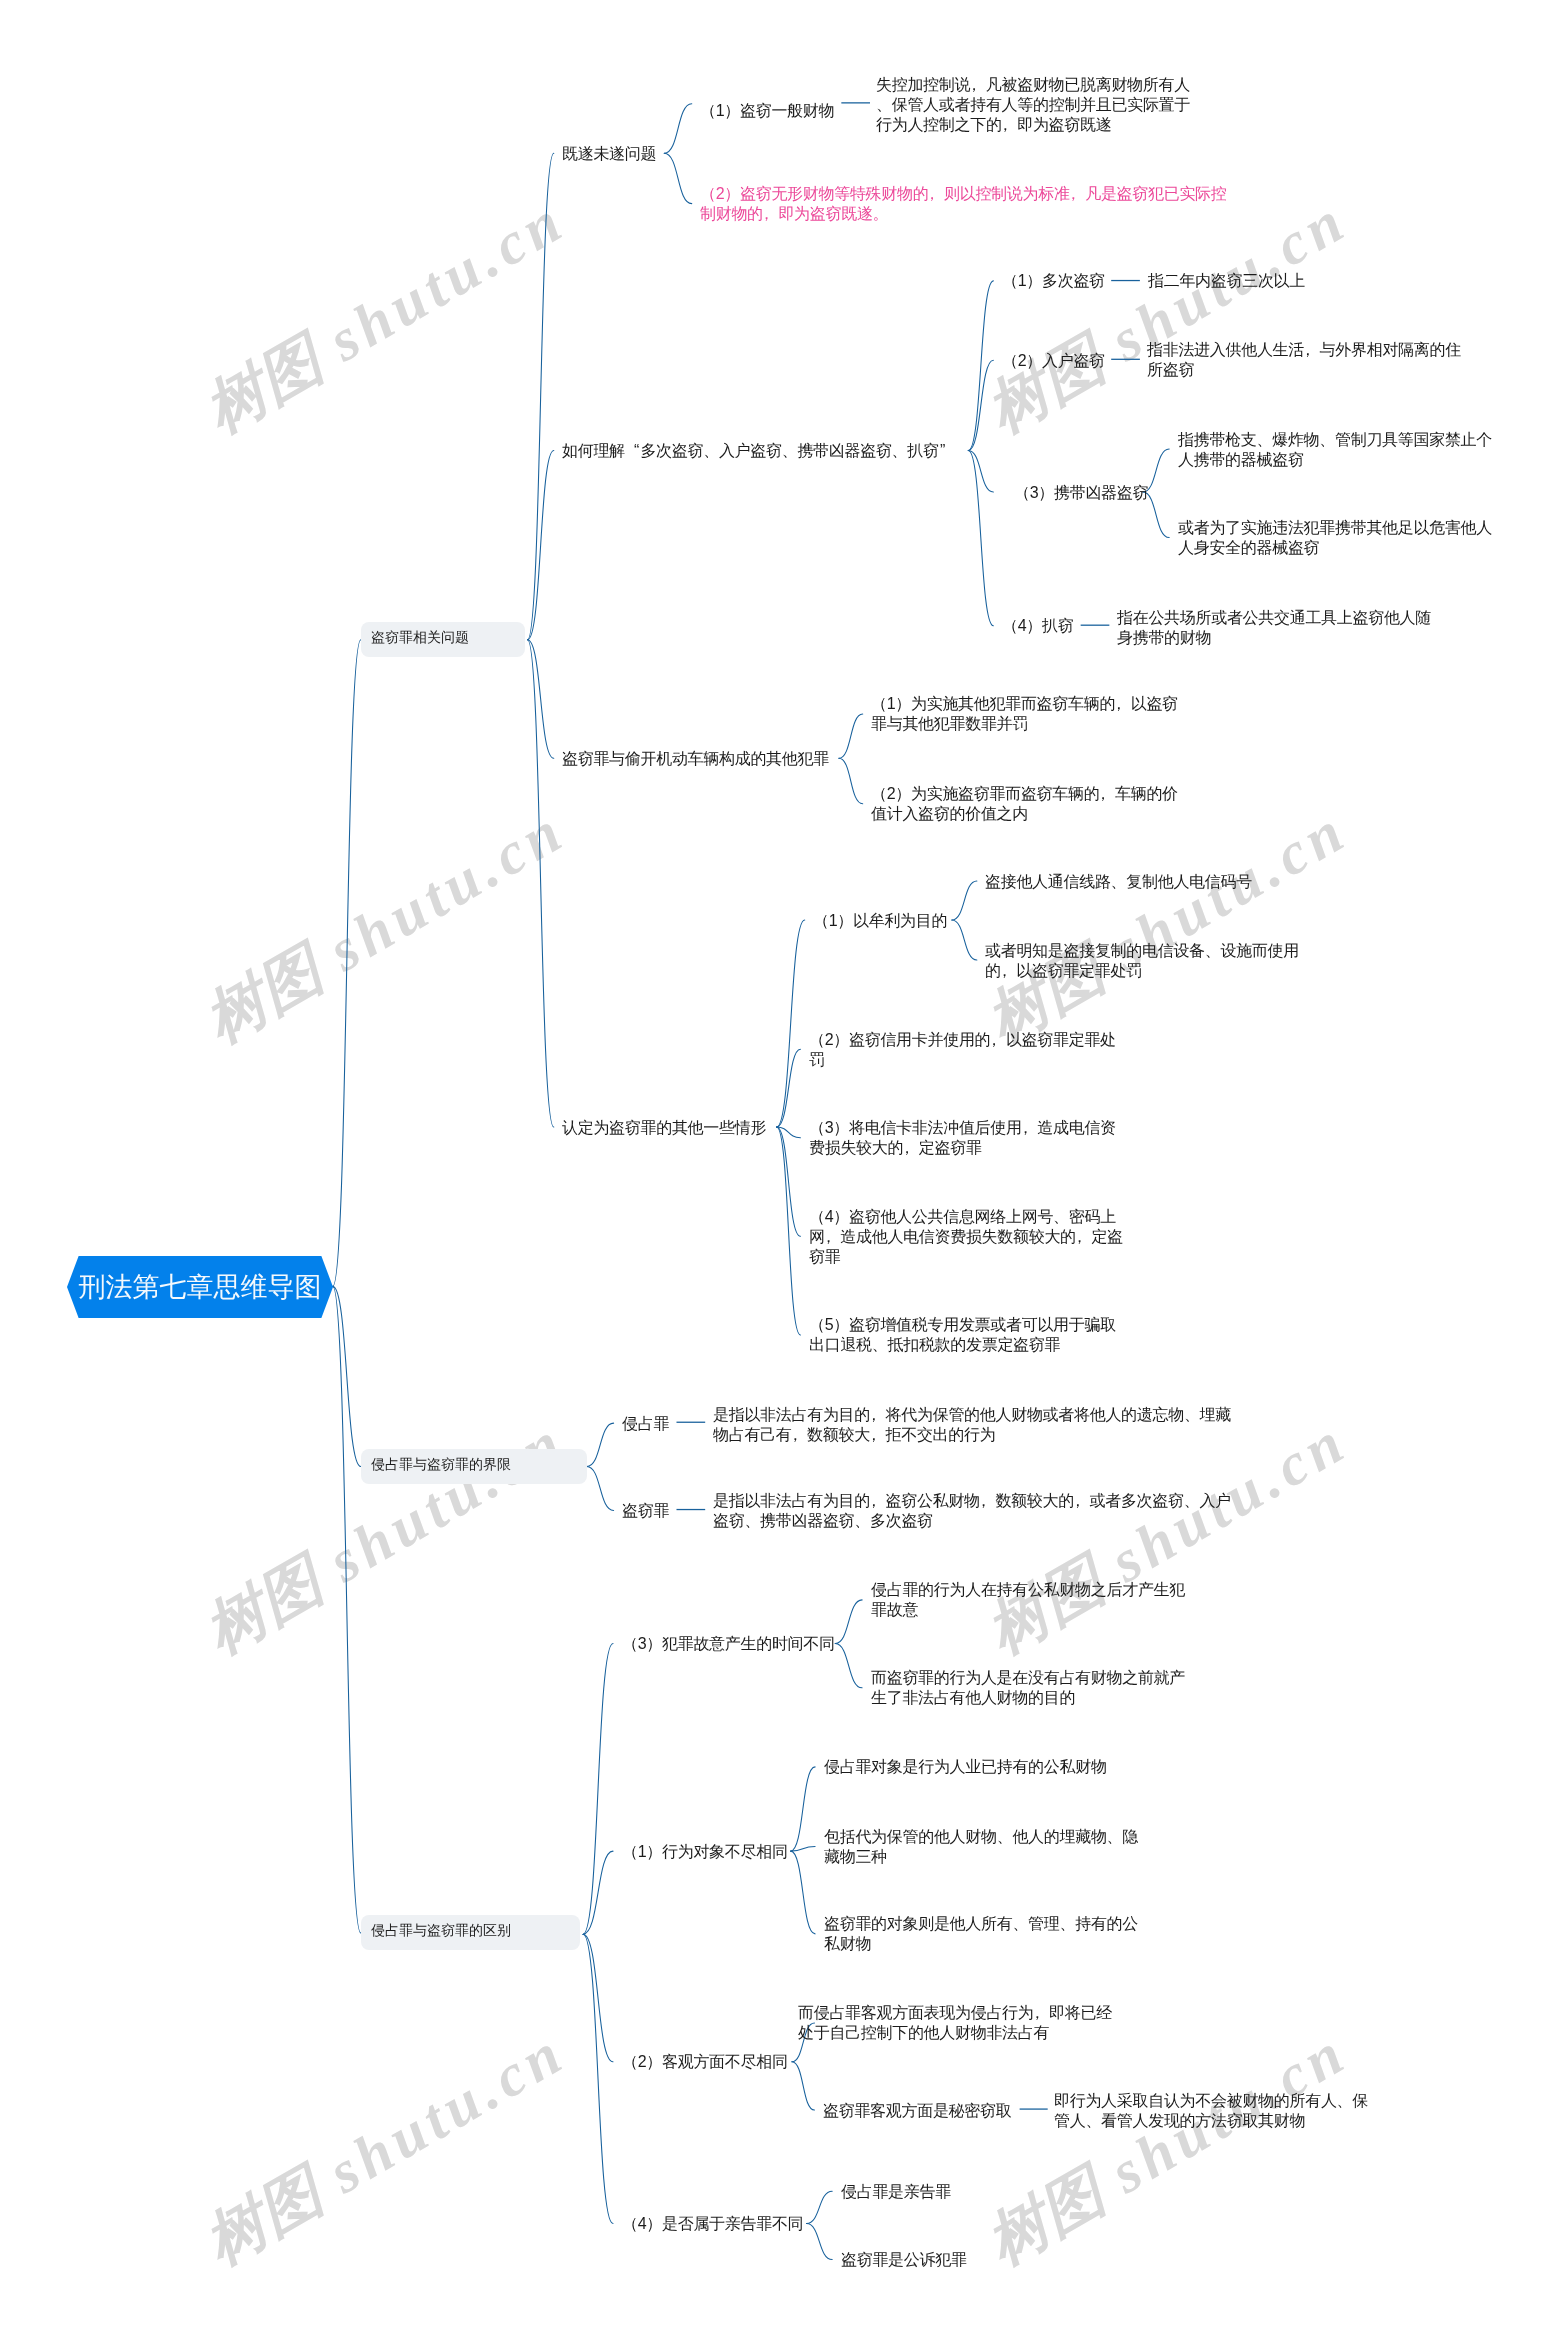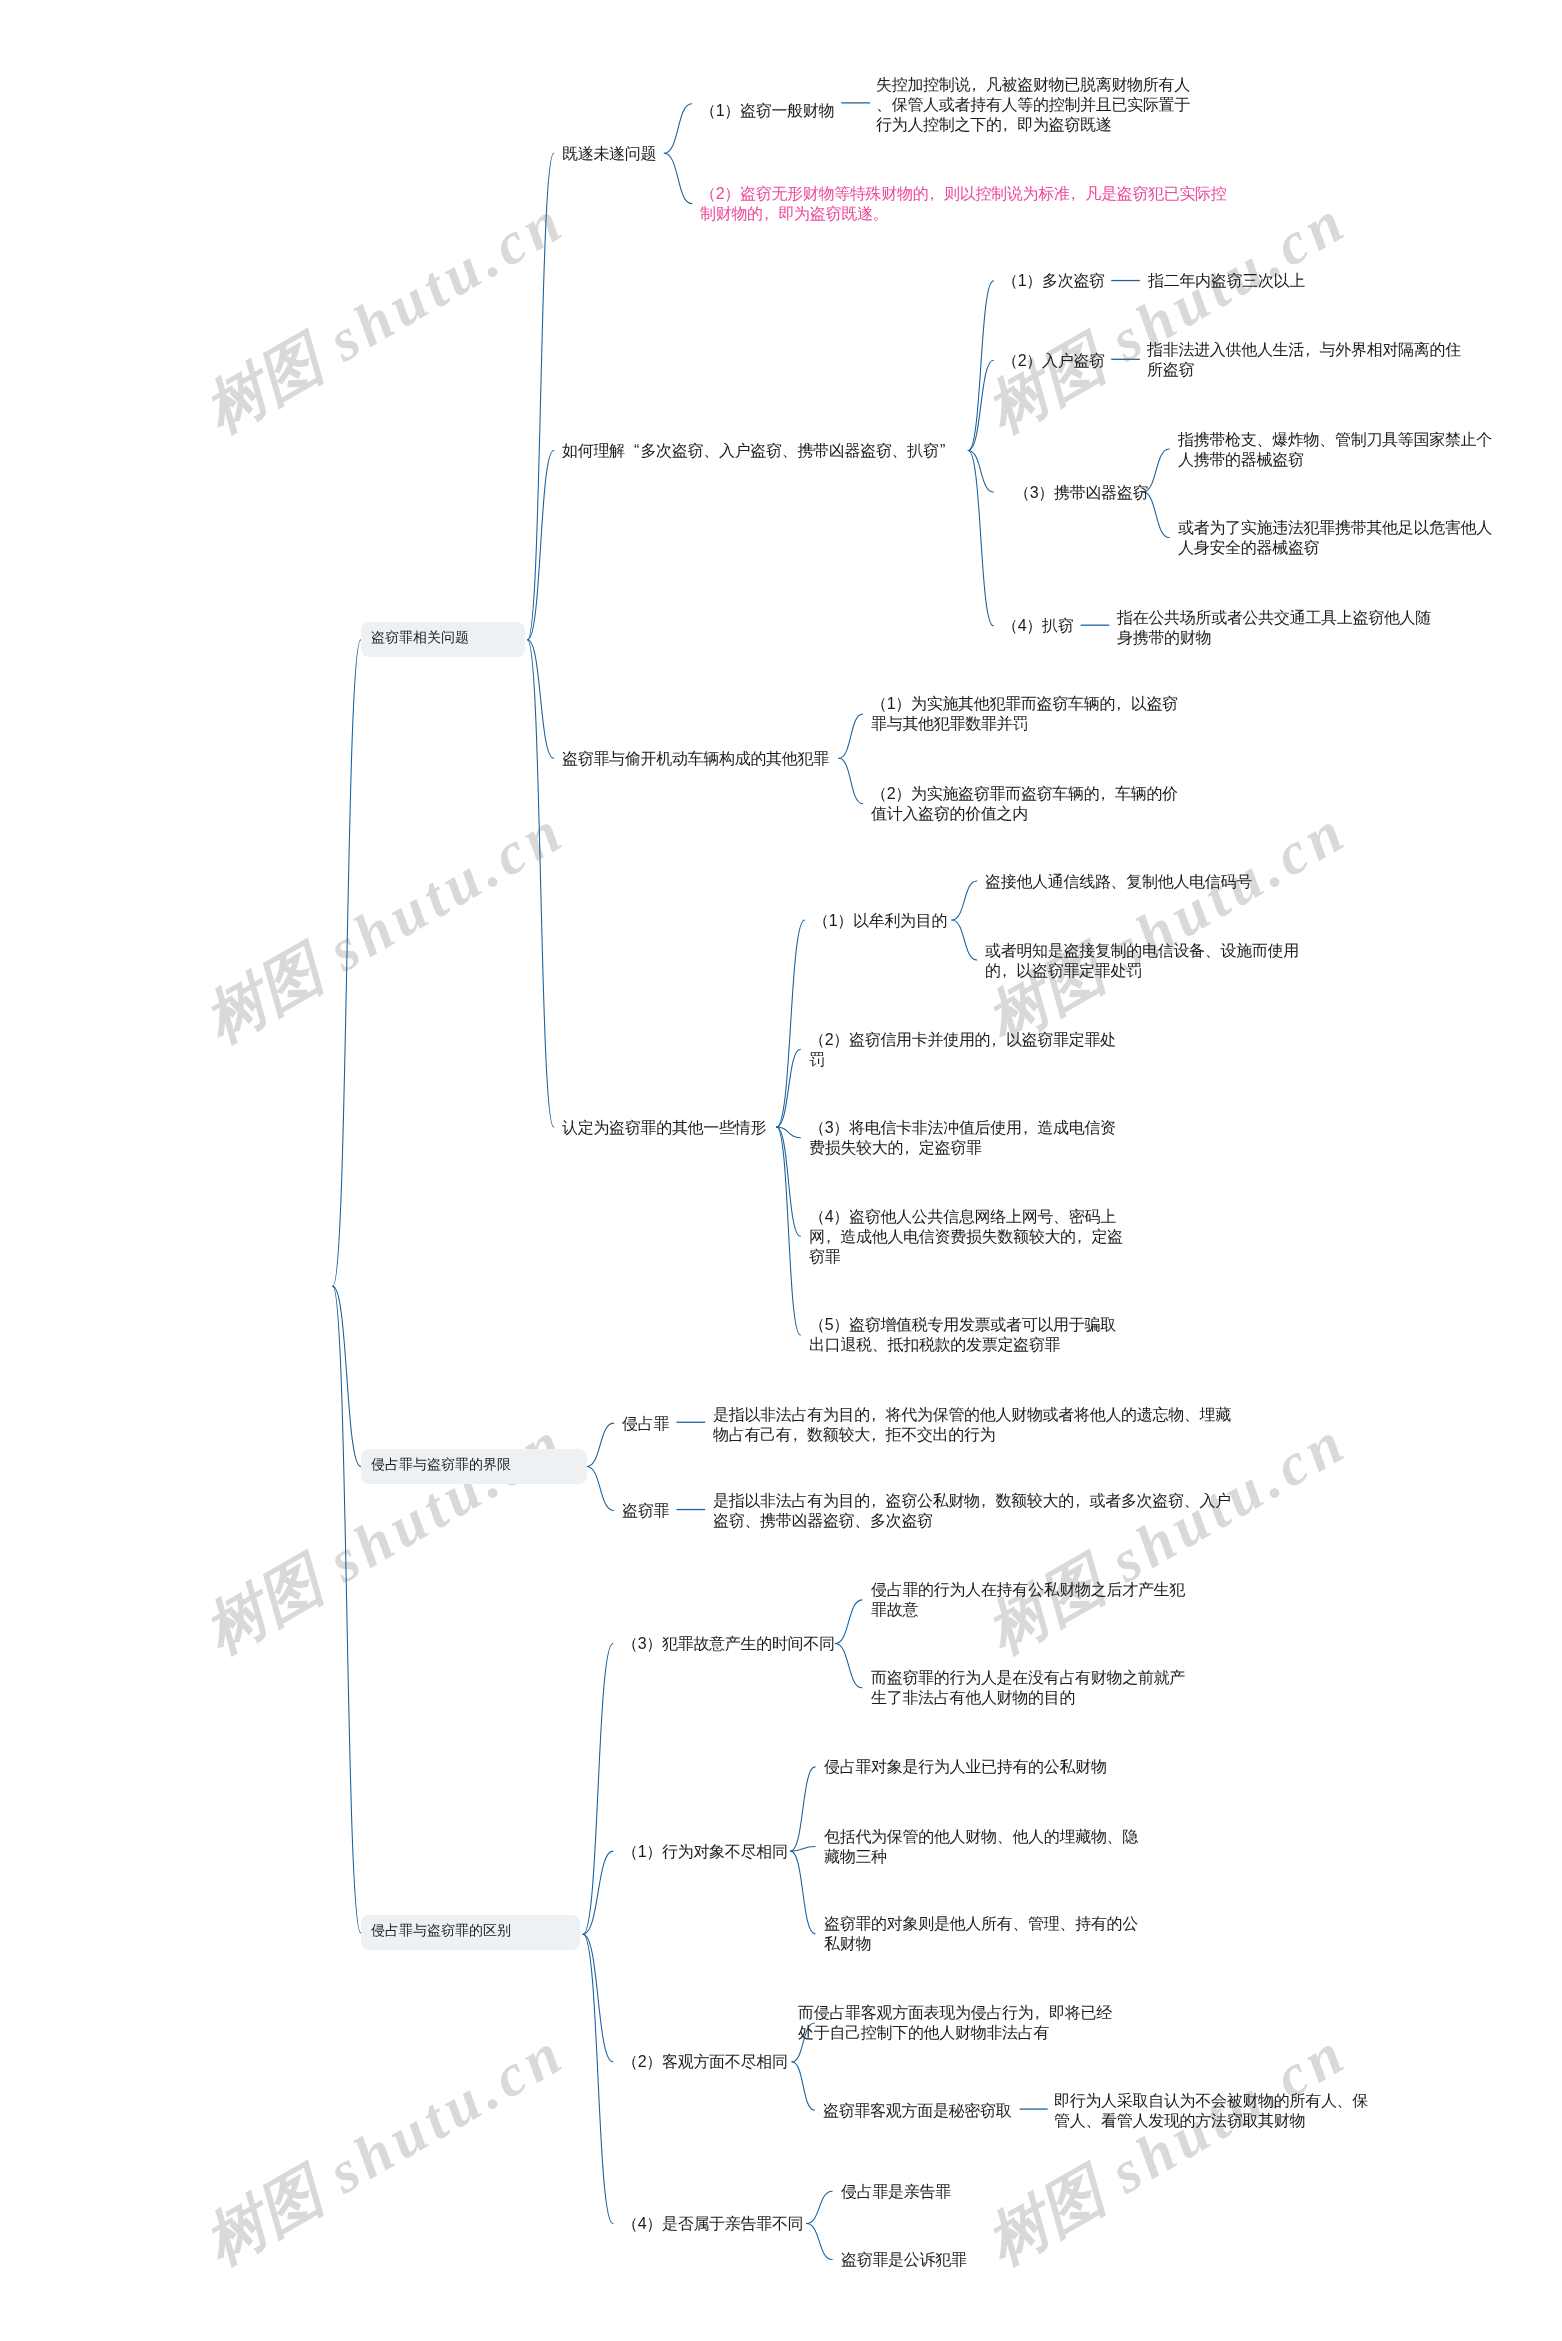--- a/index.html
+++ b/index.html
@@ -244,14 +244,18 @@
       <div class="node-text" style="left: 622px; top: 2214px; color: rgb(28, 28, 28);">
         <div class="ln">（4）是否属于亲告罪不同</div>
       </div>
       <div class="node-text" style="left: 841px; top: 2182px; color: rgb(28, 28, 28);">
         <div class="ln">侵占罪是亲告罪</div>
       </div>
       <div class="node-text" style="left: 841px; top: 2250px; color: rgb(28, 28, 28);">
         <div class="ln">盗窃罪是公诉犯罪</div>
       </div>
     </div>
+  <div id="root-node" style="left: 67px; top: 1256px; width: 266px; height: 62px;">
+    <div id="root-shape" style="background: rgb(3, 129, 235);"></div>
+    <div id="root-label" style="color: rgb(244, 249, 253);">刑法第七章思维导图</div>
+  </div>
 </div>
 
 
 </body></html>

